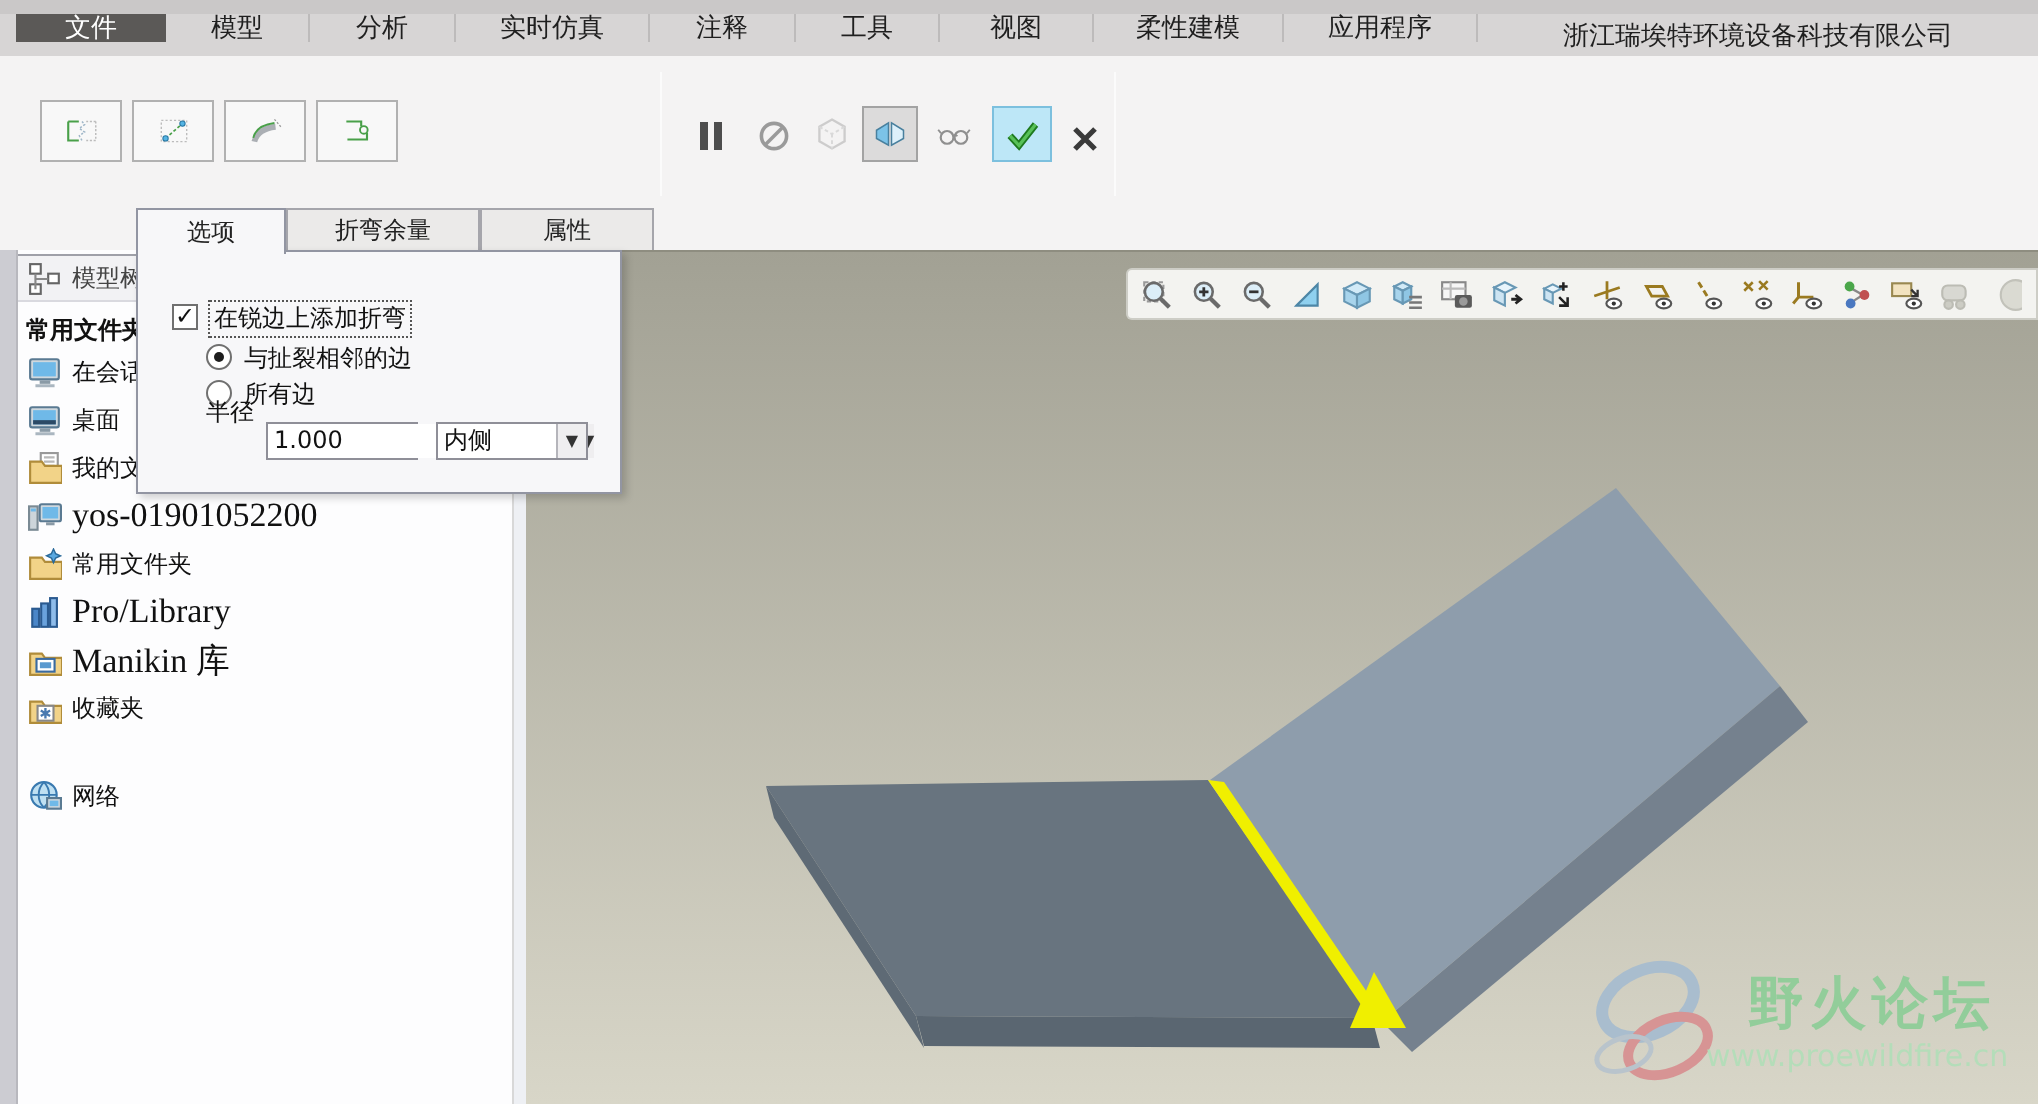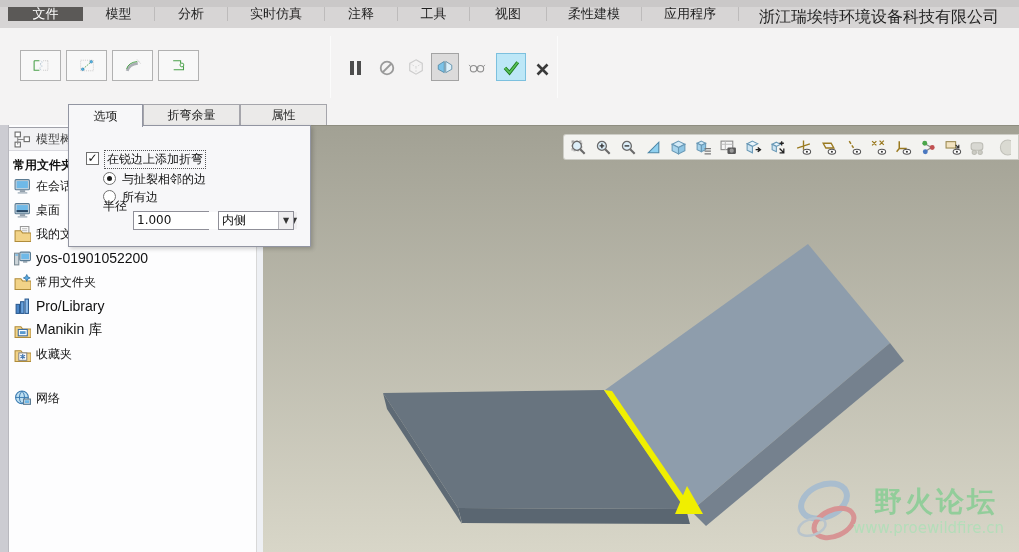--- a/index.html
+++ b/index.html
@@ -5,21 +5,21 @@
   * { box-sizing: border-box; margin: 0; padding: 0; }
   html,body { width:1019px; height:552px; }
   body { font-family:"DejaVu Sans","Liberation Sans",sans-serif; font-size:12px; color:#1f1f1f; }
   #app { position:relative; width:1019px; height:552px; overflow:hidden; background:#f4f3f3; }
 
   
   .win-strip { position:absolute; left:0; top:0; width:1019px; height:7px; background:#cac8c8; }
   .menu-bar { position:absolute; left:0; top:7px; width:1019px; height:21px; background:#d7d5d5; display:flex; padding-left:8px; }
   .menu-tab { height:14px; display:flex; align-items:center; justify-content:center; font-size:13px; color:#1f1f1f; border-right:1px solid #bdbbbb; cursor:default; }
   .menu-tab.active { background:#5b5957; color:#ffffff; border-right:none; }
-  .menu-company { flex:1; display:flex; align-items:center; justify-content:center; font-size:16px; color:#1f1f1f; }
+  .menu-company { flex:1; display:flex; align-items:center; justify-content:center; font-size:13px; color:#1f1f1f; }
 
   
   .ribbon { position:absolute; left:0; top:28px; width:1019px; height:97px; background:#f4f3f3; }
   .group-div { position:absolute; top:8px; width:1px; height:62px; background:#d2d1d1; border-right:1px solid #fbfbfb; }
   .feat-btn { position:absolute; top:22px; width:41px; height:31px; background:#f8f8f8; border:1px solid #b1b1b1; display:flex; align-items:center; justify-content:center; }
   .ctl { position:absolute; display:flex; align-items:center; justify-content:center; width:26px; height:26px; }
   .ctl.pressed { background:#dcdbdb; border:1px solid #a3a3a3; }
   .ctl.highlighted { background:#bde7f7; border:1px solid #7cc0de; }
   .ctl.disabled { opacity:.55; }
 
@@ -39,21 +39,21 @@
   .combo input, .combo .combo-text { flex:1; border:none; outline:none; font-family:"DejaVu Sans",sans-serif; font-size:12px; padding:1px 3px; background:#fff; color:#111; line-height:15px; }
   .combo .arrow-btn { width:15px; background:#efeef0; border-left:1px solid #b5b5bb; display:flex; align-items:center; justify-content:center; font-size:8px; color:#333; }
 
   
   .left-rail { position:absolute; left:0; top:125px; width:9px; height:427px; background:#ccccd2; border-right:1px solid #b8b8be; }
   .sidebar { position:absolute; left:9px; top:125px; width:247px; height:427px; background:#fdfdfe; }
   .sb-header { position:absolute; left:0; top:2px; width:247px; height:24px; background:#f2f2f4; border-top:1px solid #9fa0a8; border-bottom:1px solid #d9d9df; display:flex; align-items:center; gap:5px; padding-left:4px; color:#444; }
   .sb-section { position:absolute; left:4px; top:30px; height:20px; display:flex; align-items:center; font-weight:bold; color:#111; }
   .sb-list { position:absolute; left:0; top:49px; width:247px; }
   .sb-item { height:24px; display:flex; align-items:center; gap:5px; padding-left:4px; color:#111; cursor:default; }
-  .sb-item .lbl.mono { font-family:Liberation Sans, sans-serif; font-size:14px; }
+  .sb-item .lbl.mono { font-family:Liberation Serif, serif; font-size:17px; }
   .sb-scroll { position:absolute; left:256px; top:125px; width:7px; height:427px; background:#eef0f4; border-left:1px solid #d8d8d8; }
 
   
   .gfx { position:absolute; left:263px; top:125px; width:756px; height:427px; background:linear-gradient(#a2a194,#d8d6c8); border-top:1px solid #8e8d80; overflow:hidden; }
   .gfx-toolbar { position:absolute; left:300px; top:8px; width:456px; height:26px; background:rgba(250,250,247,.92); border:1px solid rgba(180,180,170,.6); border-radius:3px 0 0 3px; display:flex; align-items:center; gap:7px; padding:0 6px; }
   .gico { width:18px; height:18px; display:flex; align-items:center; justify-content:center; }
   .model-svg { position:absolute; left:0; top:0; }
 
   
   .wm { position:absolute; left:527px; top:349px; width:229px; height:76px; }

